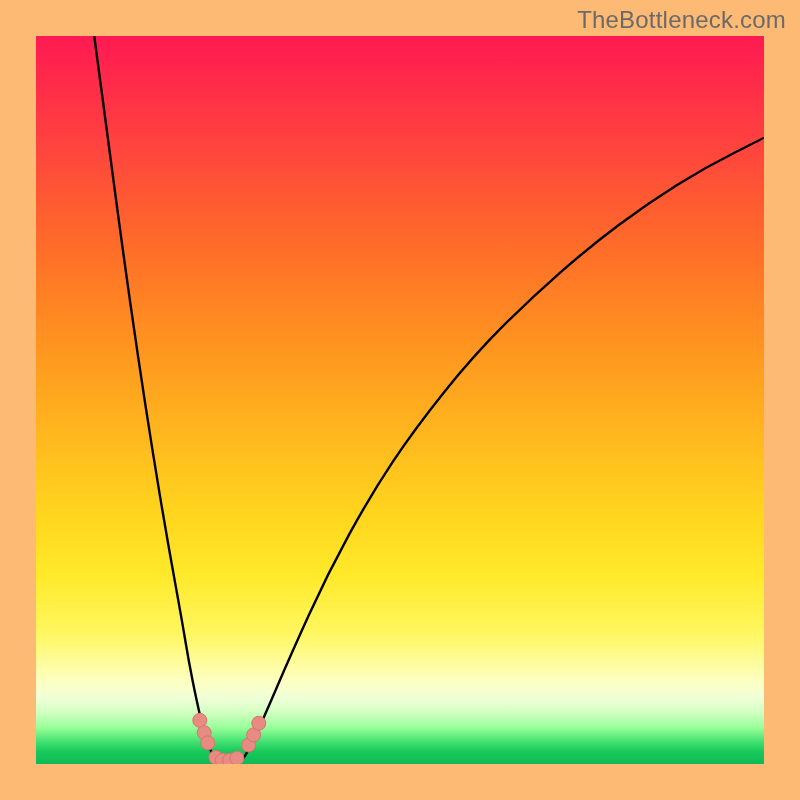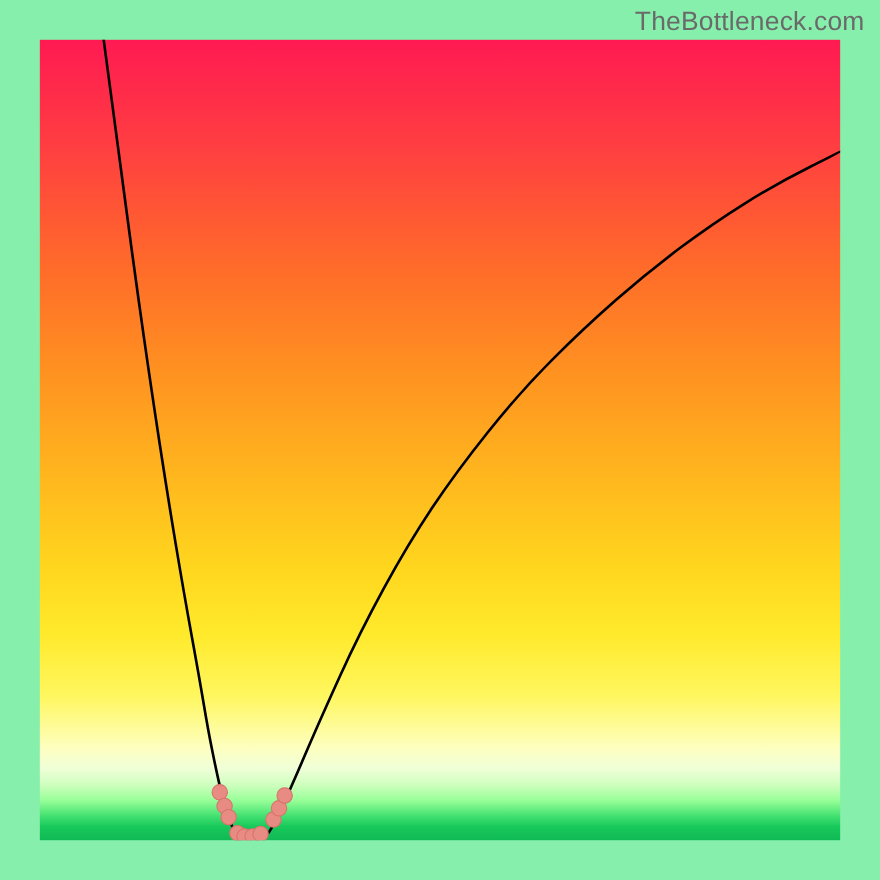--- a/index.html
+++ b/index.html
@@ -10,21 +10,21 @@
     background: #000;
     overflow: hidden;
     font-family: Arial, Helvetica, sans-serif;
   }
   .frame {
     position: absolute;
     left: 0;
     top: 0;
     width: 800px;
     height: 800px;
-    background: #86efac;
+    background: #fdba74;
   }
   .plot {
     position: absolute;
     left: 36px;
     top: 36px;
     width: 728px;
     height: 728px;
     overflow: hidden;
   }
   .gradient {

